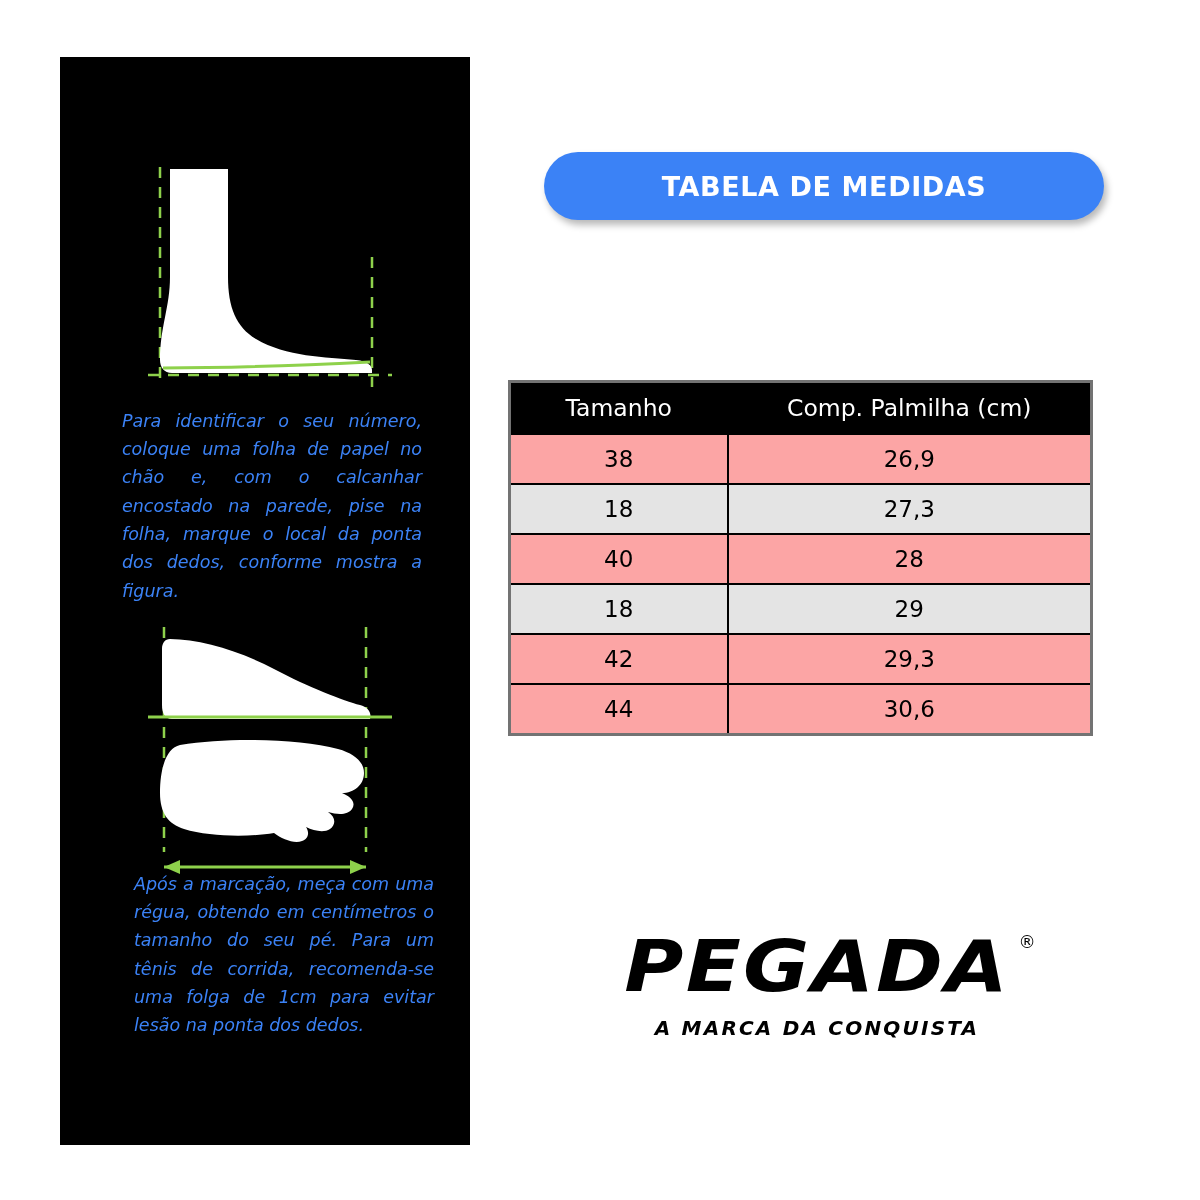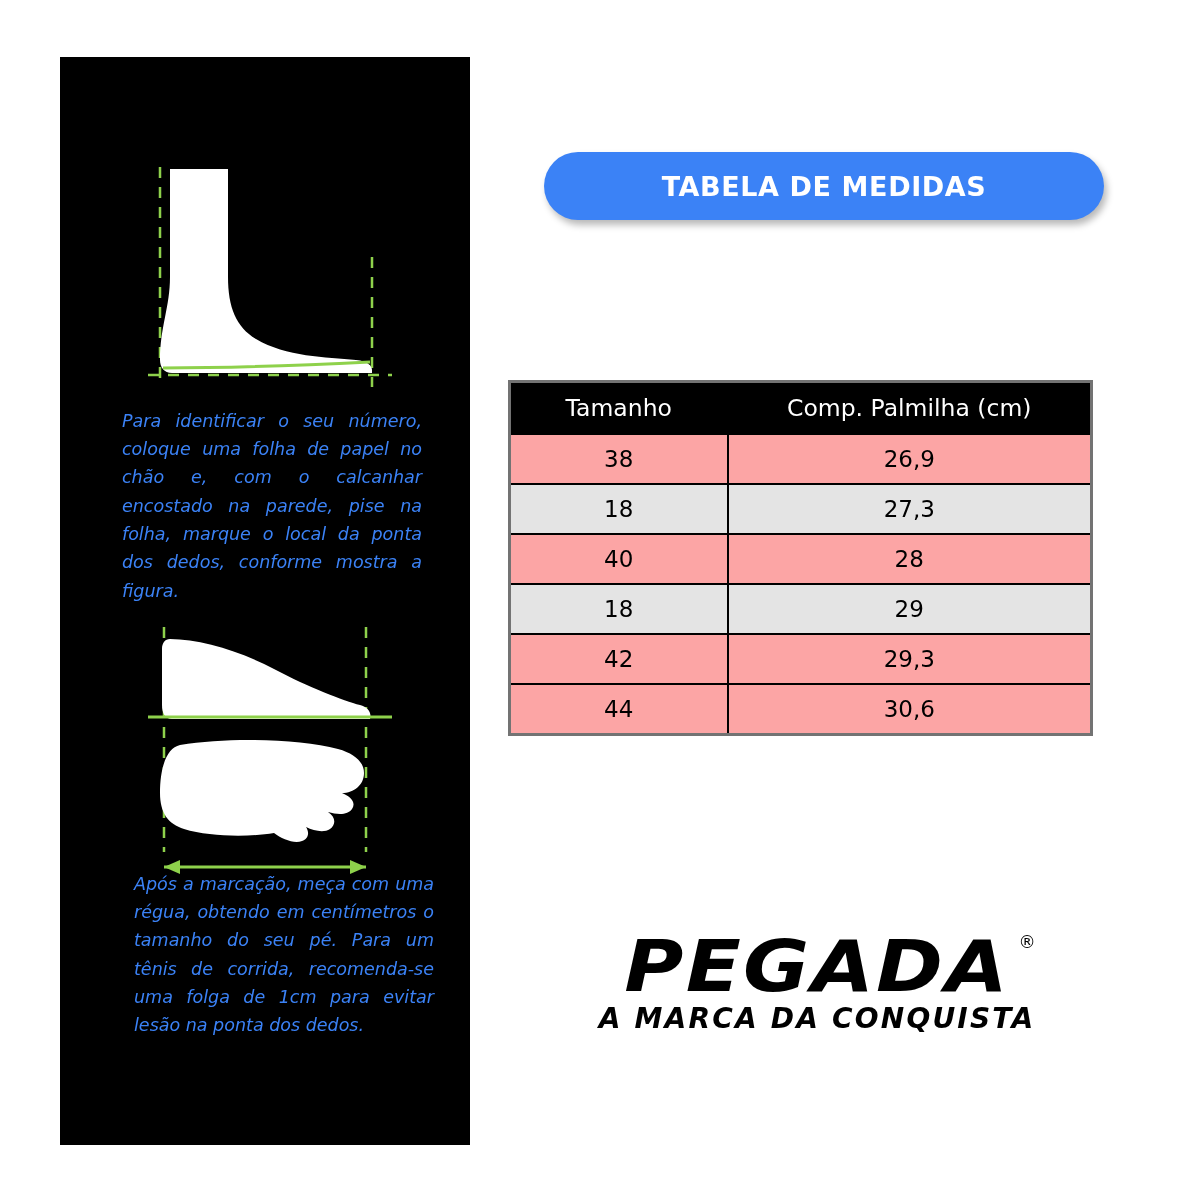--- a/index.html
+++ b/index.html
@@ -141,23 +141,23 @@
   .logo-reg {
     position: absolute;
     right: -26px;
     top: 4px;
     font-size: 17px;
     font-style: normal;
     font-weight: normal;
     transform: scaleX(0.9);
   }
   .logo-tag {
-    margin-top: 0;
-    font-family: "DejaVu Sans", sans-serif;
-    font-size: 28px;
+    margin-top: 14px;
+    font-family: "DejaVu Sans", sans-serif;
+    font-size: 20px;
     font-style: italic;
     font-weight: bold;
     letter-spacing: 2.2px;
     color: #000000;
   }
 </style>
 </head>
 <body>
 
 <div class="page">

